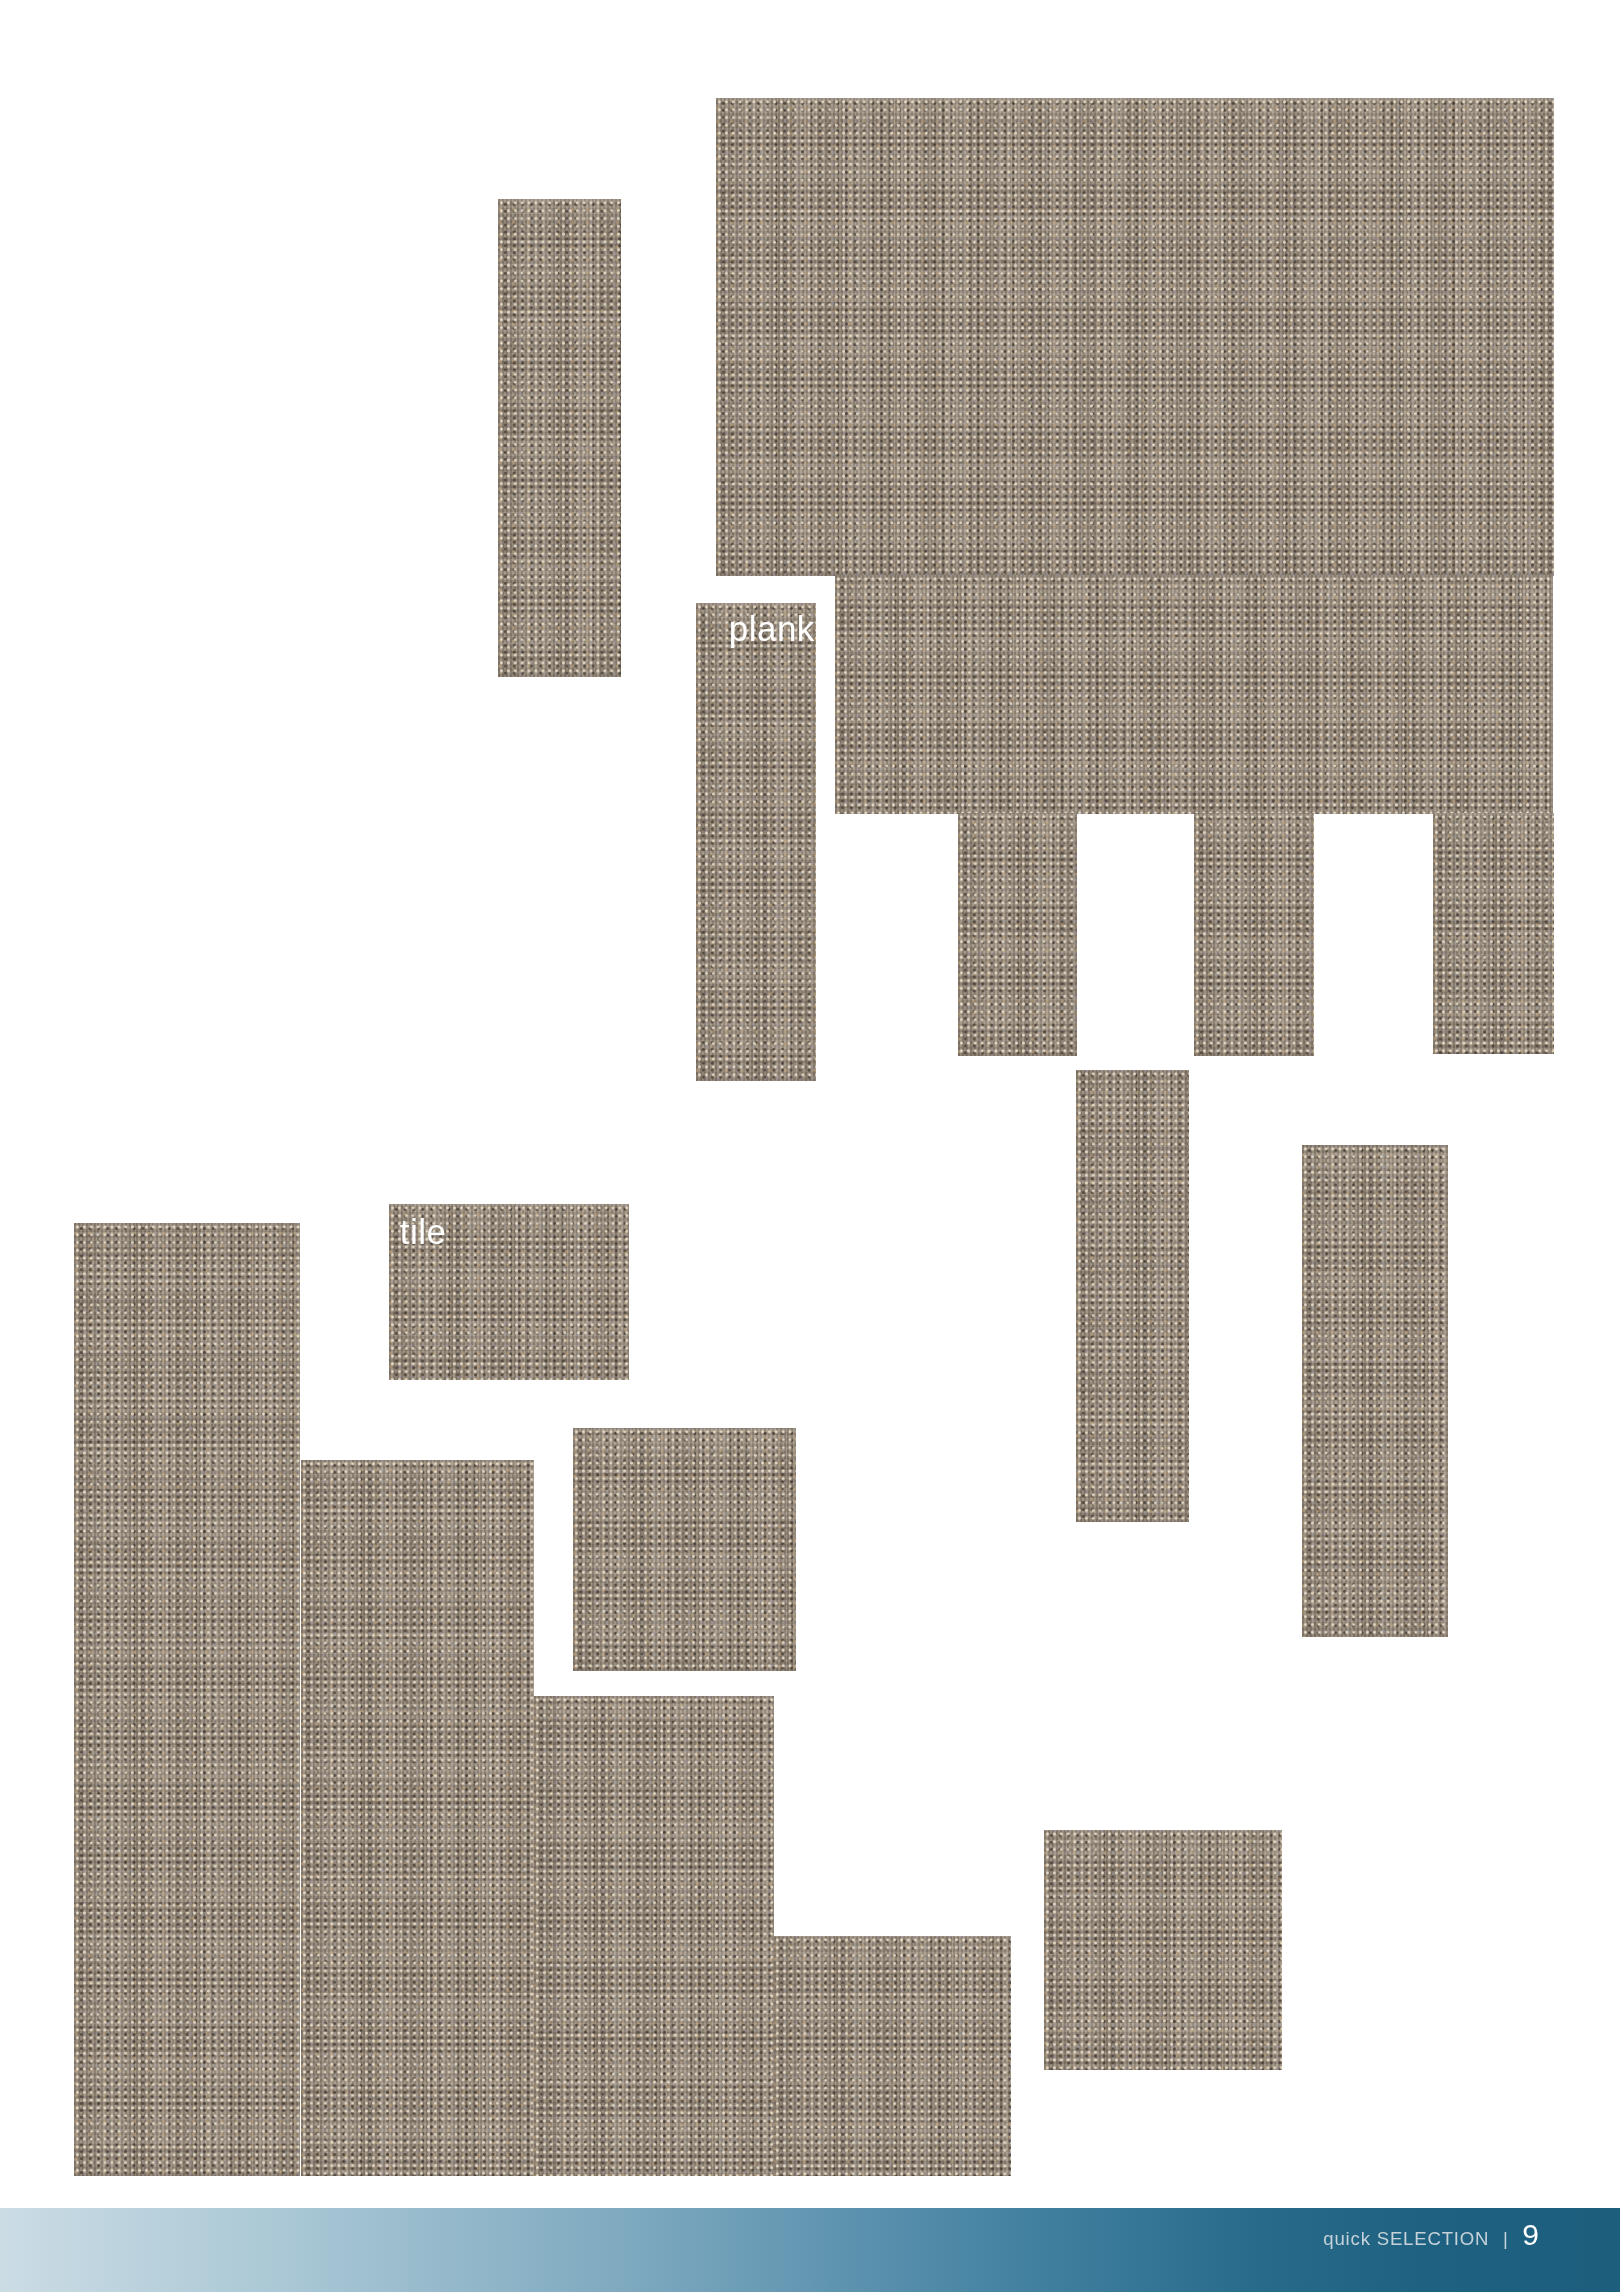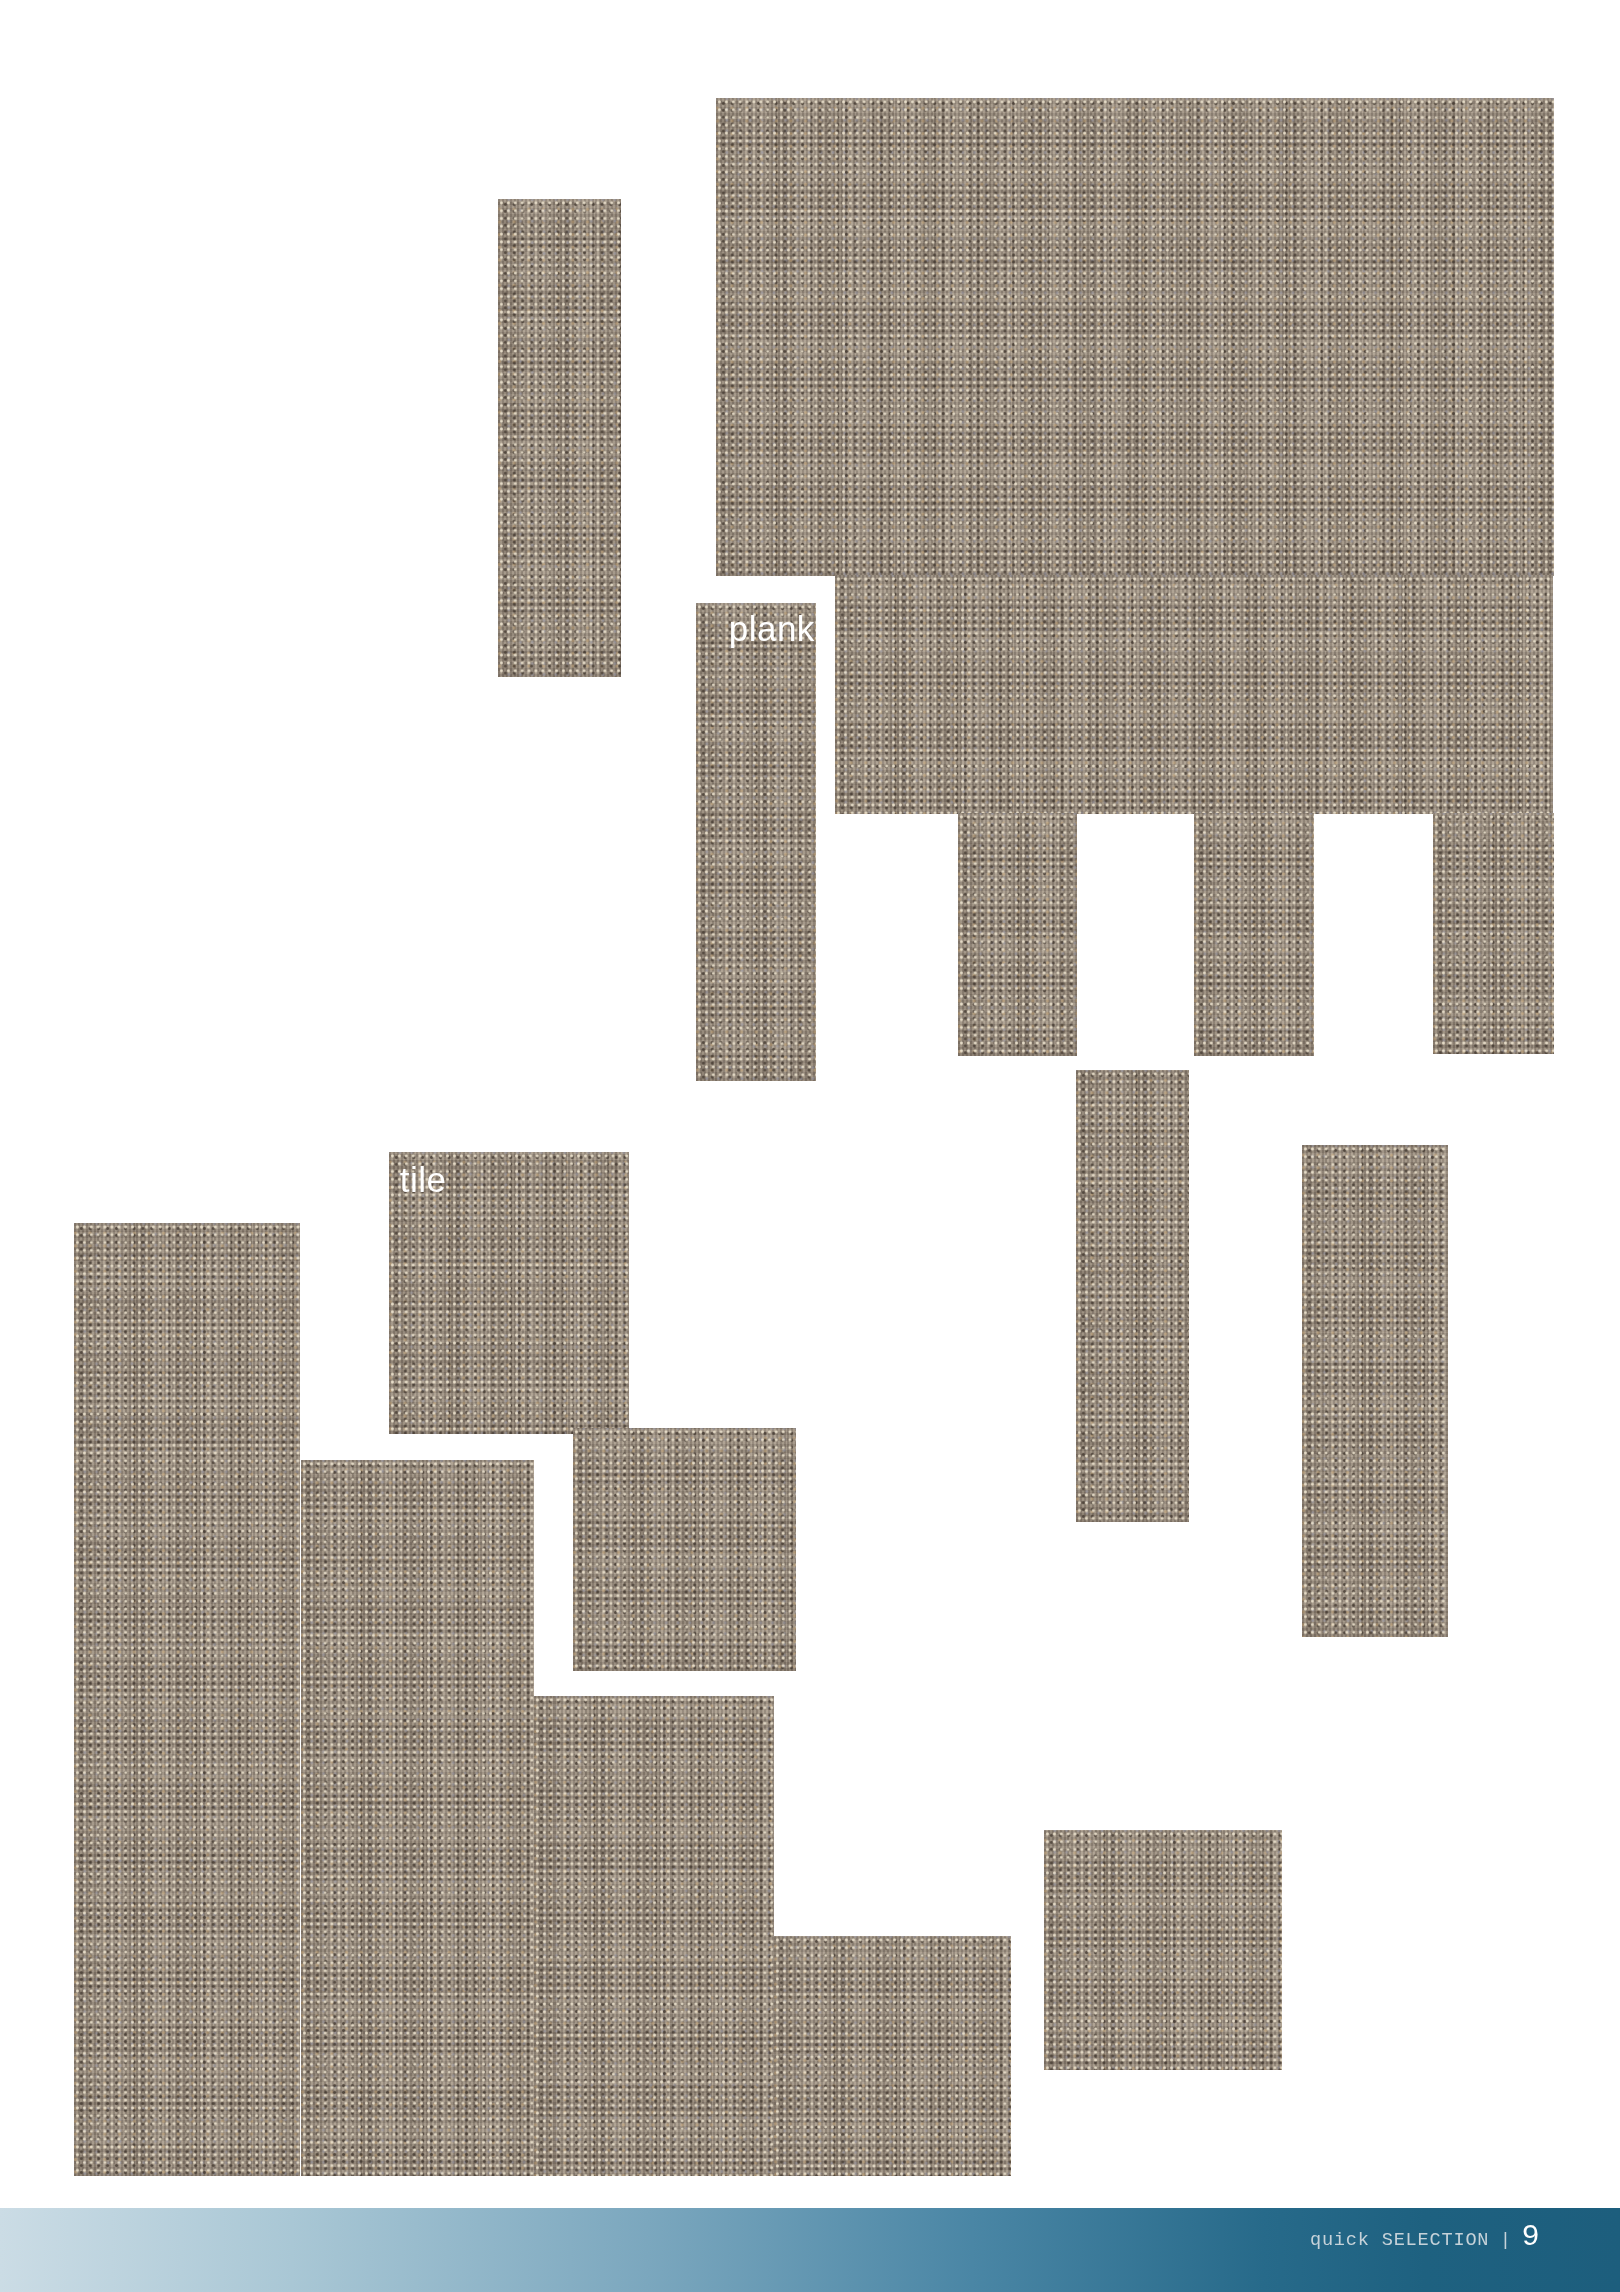--- a/index.html
+++ b/index.html
@@ -70,31 +70,31 @@
       <div class="swatch" style="left: 716px; top: 98px; width: 838px; height: 478px;"></div>
       <div class="swatch" style="left: 835px; top: 575px; width: 718px; height: 239px;"></div>
       <div class="swatch" style="left: 958px; top: 813px; width: 119px; height: 243px;"></div>
       <div class="swatch" style="left: 1194px; top: 813px; width: 120px; height: 243px;"></div>
       <div class="swatch" style="left: 1433px; top: 813px; width: 121px; height: 241px;"></div>
       <div class="swatch" style="left: 696px; top: 603px; width: 120px; height: 478px;">
         <span class="swatch-label" style="left: 12.7px; top: 7.8px; padding-left: 20px;">plank</span>
       </div>
       <div class="swatch" style="left: 1076px; top: 1070px; width: 113px; height: 452px;"></div>
       <div class="swatch" style="left: 1302px; top: 1145px; width: 146px; height: 492px;"></div>
-      <div class="swatch" style="left: 389px; top: 1152px; width: 240px; height: 282px;">
+      <div class="swatch" style="left: 389px; top: 1204px; width: 240px; height: 176px;">
         <span class="swatch-label" style="left: 10.8px; top: 9.8px;">tile</span>
       </div>
       <div class="swatch" style="left: 573px; top: 1428px; width: 223px; height: 243px;"></div>
       <div class="swatch" style="left: 1044px; top: 1830px; width: 238px; height: 240px;"></div>
       <div class="swatch" style="left: 74px; top: 1223px; width: 226px; height: 953px;"></div>
       <div class="swatch" style="left: 301px; top: 1460px; width: 233px; height: 716px;"></div>
       <div class="swatch" style="left: 534px; top: 1696px; width: 240px; height: 480px;"></div>
       <div class="swatch" style="left: 774px; top: 1936px; width: 237px; height: 240px;"></div>
     </div>
   <div class="footer-bar" style="background: linear-gradient(90deg, rgb(203, 220, 229) 0%, rgb(169, 199, 213) 18%, rgb(123, 167, 190) 40%, rgb(74, 134, 165) 60%, rgb(39, 106, 138) 78%, rgb(30, 97, 128) 88%, rgb(29, 94, 125) 100%);">
     <div class="footer-text">
-      <span class="footer-label" style="color: rgb(198, 210, 217); font-family: Liberation Mono, monospace;">quick SELECTION</span>
+      <span class="footer-label" style="color: rgb(198, 210, 217);">quick SELECTION</span>
       <span class="footer-sep" style="color: rgb(198, 210, 217);">|</span>
       <span class="footer-page-number" style="color: rgb(255, 255, 255);">9</span>
     </div>
   </div>
 </div>
 
 
 </body></html>

